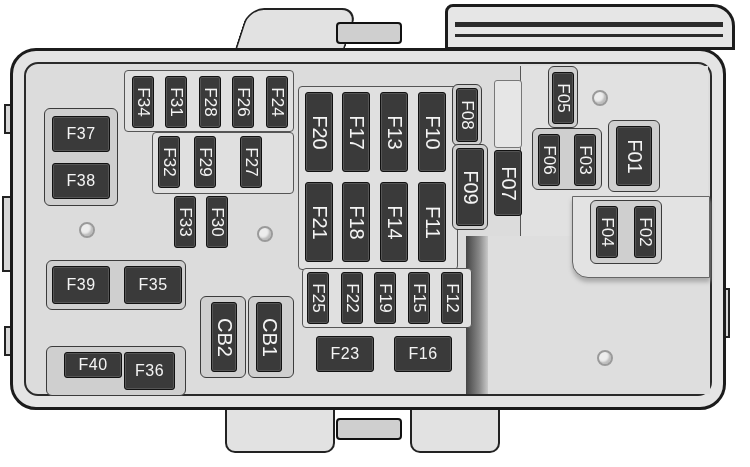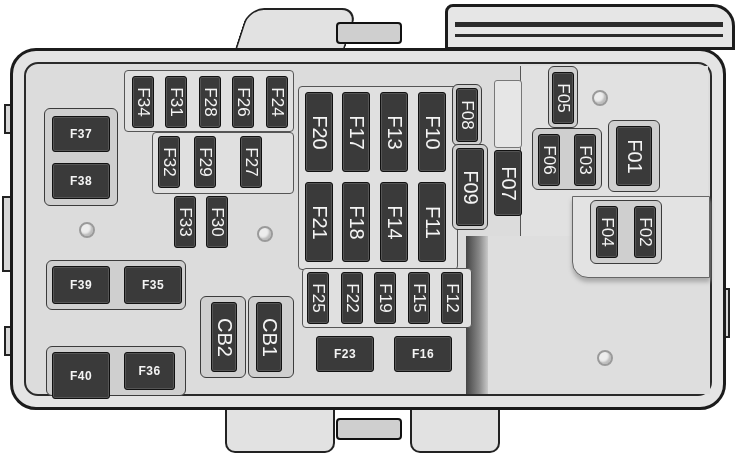--- a/index.html
+++ b/index.html
@@ -4,21 +4,21 @@
 <style>
   html, body { margin:0; padding:0; background:#ffffff; }
   body { width:750px; height:467px; position:relative; overflow:hidden; font-family:"Liberation Sans", sans-serif; }
   .abs { position:absolute; box-sizing:border-box; }
   .outer-shell { background:#e4e4e4; border:3px solid #1c1c1c; border-radius:26px; }
   .inner-panel { background:#dcdcdc; border:2px solid #2a2a2a; border-radius:14px; }
   .sub-panel { background:#e0e0e0; border:1.5px solid #555; border-radius:4px; }
   .slot { background:#cfcfcf; border:1.5px solid #3b3b3b; border-radius:6px; }
   .fuse { background:#3a3a3a; border:1.5px solid #111; border-radius:3px; color:#f4f4f4; display:flex; align-items:center; justify-content:center; box-shadow: inset 0 0 0 1px #555; }
   .fuse span { white-space:nowrap; }
-  .fuse.h span { font-size:12px; letter-spacing:0.5px;font-weight:bold; }
+  .fuse.h span { font-size:16px; letter-spacing:0.5px; }
   .fuse.v span { transform:rotate(90deg); display:inline-block; }
   .fuse.vs span { font-size:17px; }
   .fuse.vl span { font-size:20px; }
   .hole { background:#ededed; border:2px solid #9a9a9a; border-radius:50%; box-shadow: inset -2px -2px 2px #bbb; }
   .tab { background:#d8d8d8; border:2px solid #222; }
   .rail { background:#2b2b2b; }
   .shadow-strip { background:linear-gradient(90deg,#444,#888 60%,#c9c9c9); }
 </style>
 </head>
 <body>
@@ -74,21 +74,21 @@
   </div>
 <div class="abs fuse h" style="left:52px;top:163px;width:58px;height:36px;">
     <span>F38</span>
   </div>
 <div class="abs fuse h" style="left:52px;top:266px;width:58px;height:38px;">
     <span>F39</span>
   </div>
 <div class="abs fuse h" style="left:124px;top:266px;width:58px;height:38px;">
     <span>F35</span>
   </div>
-<div class="abs fuse h" style="left:52px;top:352px;width:58px;height:47px;">
+<div class="abs fuse h" style="left:64px;top:352px;width:58px;height:26px;">
     <span>F40</span>
   </div>
 <div class="abs fuse h" style="left:124px;top:352px;width:51px;height:38px;">
     <span>F36</span>
   </div>
 <div class="abs fuse h" style="left:316px;top:336px;width:58px;height:36px;">
     <span>F23</span>
   </div>
 <div class="abs fuse h" style="left:394px;top:336px;width:58px;height:36px;text-align:right;">
     <span>F16</span>

